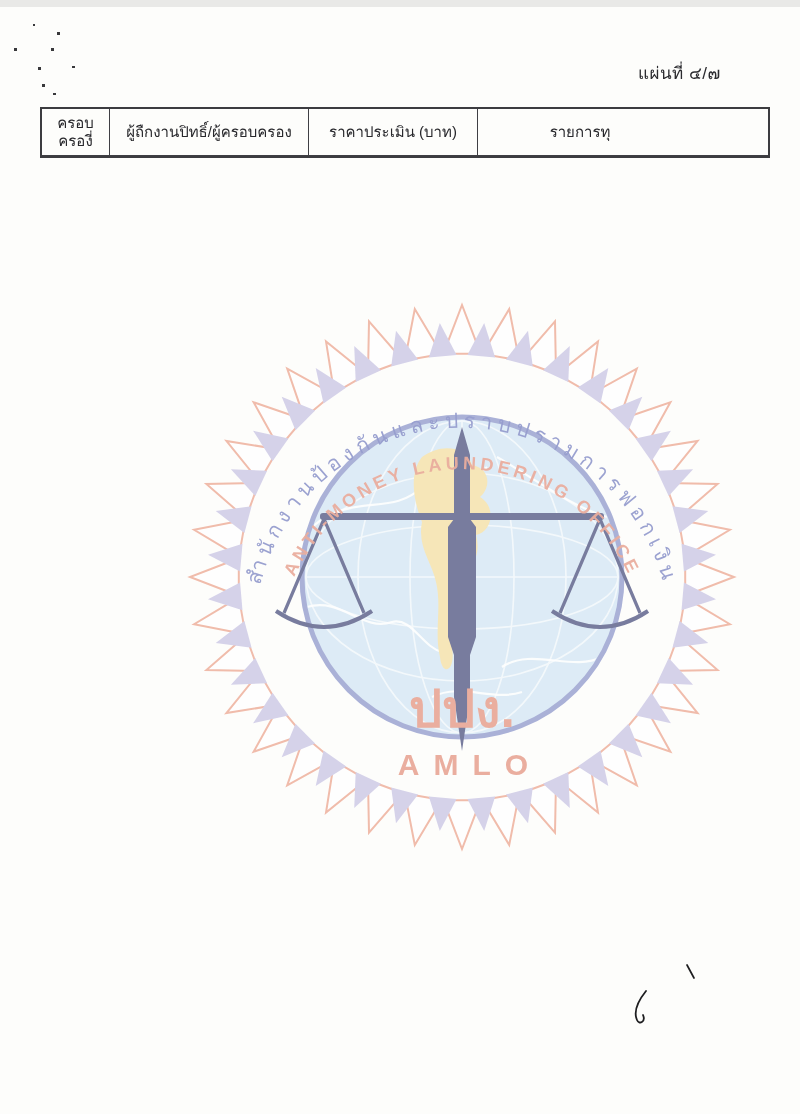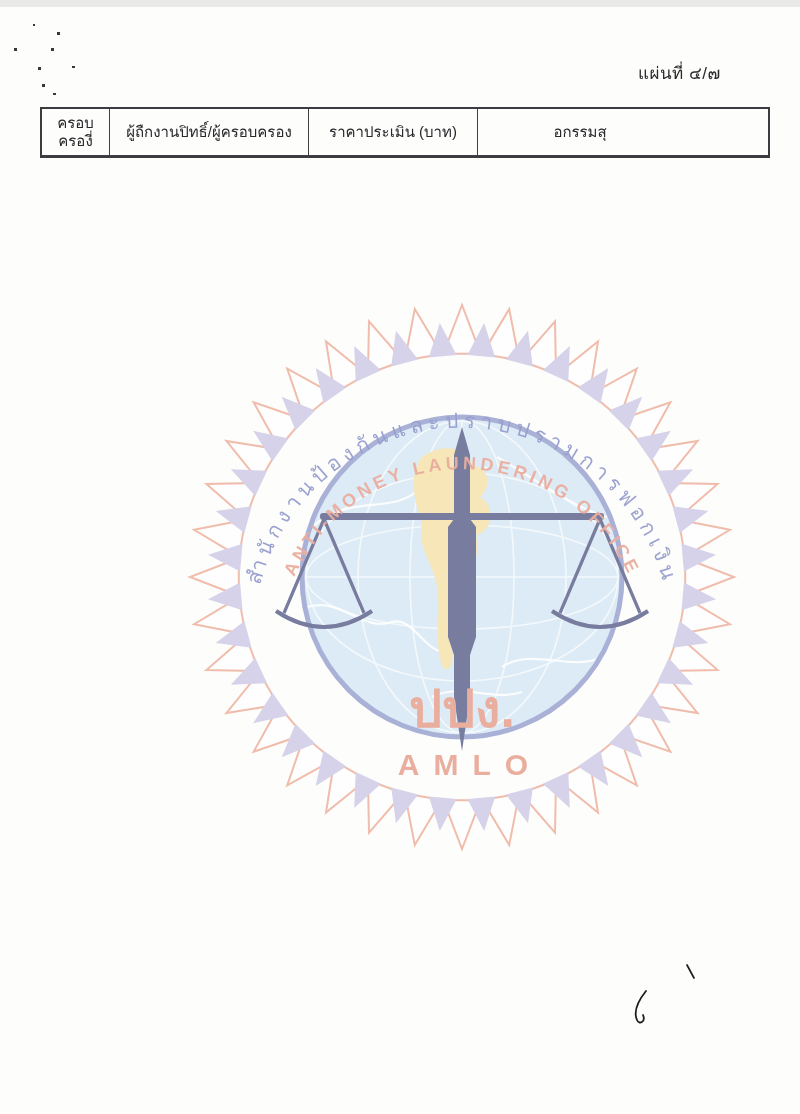--- a/index.html
+++ b/index.html
@@ -179,21 +179,21 @@
       <text x="0" y="150" text-anchor="middle" font-size="52" font-weight="bold" fill="#e69d8b">ปปง.</text>
       <text x="8" y="198" text-anchor="middle" font-size="30" font-weight="bold" letter-spacing="14" fill="#e69d8b">AMLO</text>
     </g>
   </svg>
 
   <div class="asset-table">
     <div class="t-row t-head">
       <div class="cell">ครอบครองี่</div>
       <div class="cell">ผู้ถืกงานปิทธิ์/ผู้ครอบครอง</div>
       <div class="cell">ราคาประเมิน (บาท)</div>
-      <div class="cell">อกรรมสุ</div>
+      <div class="cell">รายการทุ</div>
     </div>
     <div id="table-body"></div>
   </div>
 
   <svg class="pen" style="left:628px;top:982px;" width="26" height="40" viewBox="0 0 26 40">
     <path d="M18,2 C10,12 5,22 9,31 C11,36 18,33 15,26" stroke="#1e1e20" stroke-width="1.8" fill="none" stroke-linecap="round"></path>
   </svg>
   <svg class="pen" style="left:684px;top:956px;" width="14" height="18" viewBox="0 0 14 18">
     <path d="M3,2 L10,15" stroke="#1e1e20" stroke-width="1.7" fill="none" stroke-linecap="round"></path>
   </svg>

